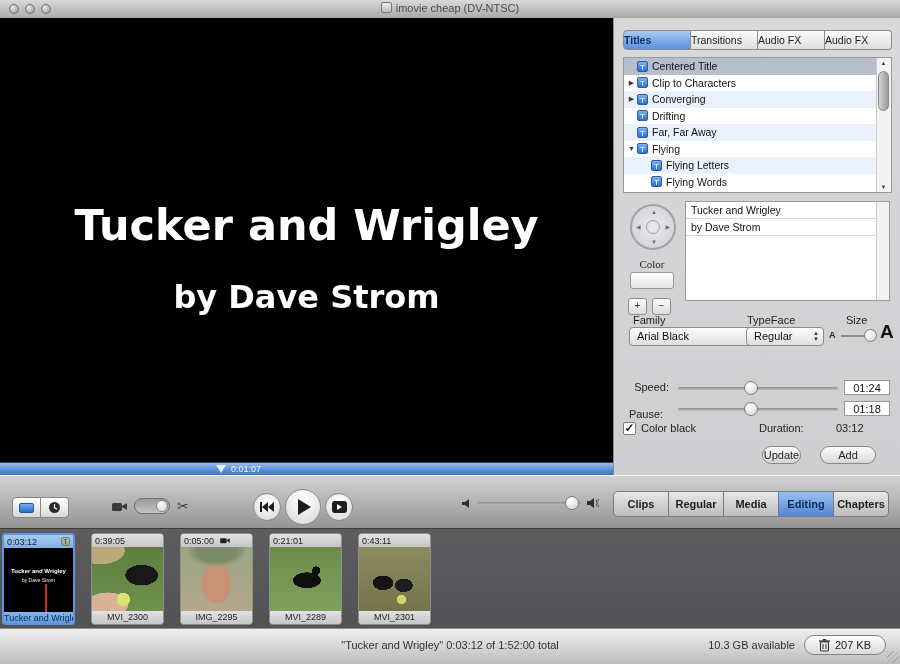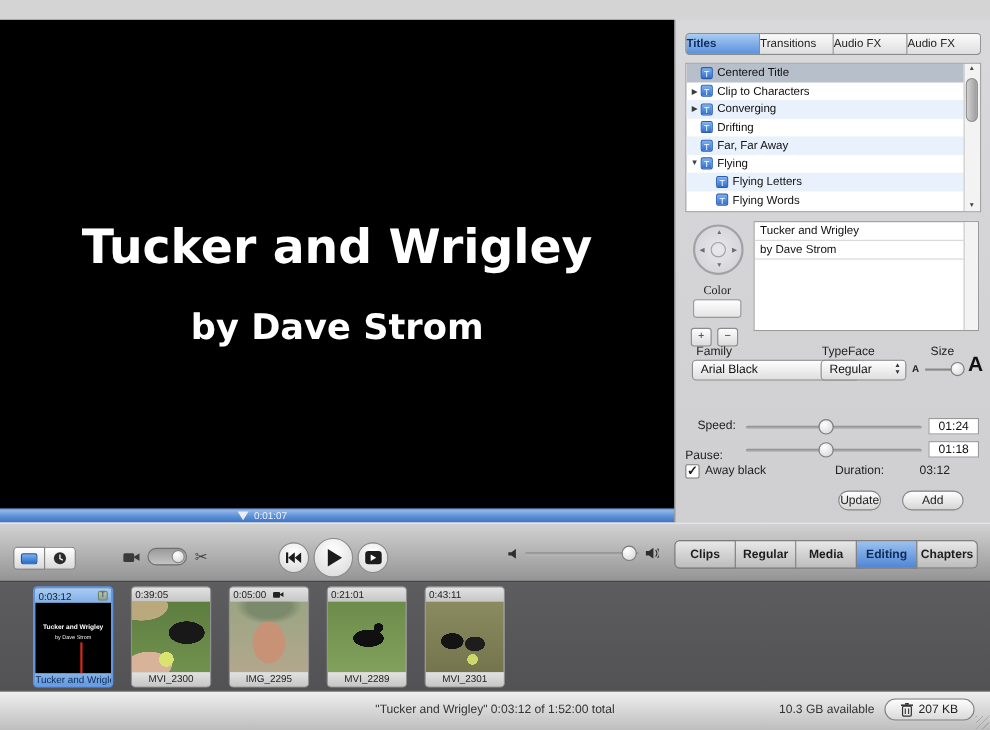--- a/index.html
+++ b/index.html
@@ -114,21 +114,21 @@
   #mode-tabs{position:absolute;left:613px;top:491px;width:276px;display:flex;}
   .mtab{flex:1;height:24px;line-height:24px;text-align:center;font-size:11px;font-weight:bold;color:#1d1d1d;
     background:linear-gradient(#e8e8e8,#bcbcbc);border:1px solid #7a7a7a;border-left:none;}
   .mtab:first-child{border-left:1px solid #7a7a7a;border-radius:5px 0 0 5px;}
   .mtab:last-child{border-radius:0 5px 5px 0;}
   .mtab.sel{background:linear-gradient(#9cc2ef,#4f86d4);color:#0c2b5a;}
   
   #timeline{position:absolute;left:0;top:528px;width:900px;height:100px;
     background:linear-gradient(#5d5d5f,#525254);border-top:1px solid #3c3c3c;}
   .clip{position:absolute;top:4px;width:73px;height:92px;border-radius:4px;overflow:hidden;
-    background:#c9c9c9;border:1px solid #8f8f8f;box-sizing:border-box;margin-left:28px;}
+    background:#c9c9c9;border:1px solid #8f8f8f;box-sizing:border-box;}
   .clip.sel{border:2px solid #5e94e0;}
   .chead{height:13px;background:linear-gradient(#e2e2e2,#c6c6c6);display:flex;align-items:center;
     font-size:9px;color:#222;padding:0 3px;gap:4px;}
   .clip.sel .chead{background:linear-gradient(#a9cbf2,#7fb0e8);}
   .thumb{height:64px;background:#888;position:relative;}
   .cname{height:13px;font-size:9px;color:#222;text-align:center;line-height:13px;
     background:linear-gradient(#e2e2e2,#c6c6c6);white-space:nowrap;overflow:hidden;}
   .clip.sel .cname{background:linear-gradient(#86b4ea,#5e94dc);color:#0d2a55;}
   .cticon{margin-left:auto;width:9px;height:9px;border-radius:2px;background:linear-gradient(#b9c9ae,#8fa585);
     border:1px solid #70806a;box-sizing:border-box;font-size:7px;line-height:8px;text-align:center;color:#334;}
@@ -166,20 +166,26 @@
     font-size:11px;color:#222;box-sizing:border-box;}
   .grip{position:absolute;right:1px;bottom:1px;width:12px;height:12px;
     background:repeating-linear-gradient(135deg,#aaa 0 1px,transparent 1px 4px);}
   svg{display:block;}
 </style>
 </head>
 <body>
 
 <div id="app">
 
+  <div id="titlebar">
+    <div class="tl" style="left:9px"></div>
+    <div class="tl" style="left:25px"></div>
+    <div class="tl" style="left:41px"></div>
+    <div id="win-title"><span id="doc-icon"></span><span>imovie cheap (DV-NTSC)</span></div>
+  </div>
 
   <div id="viewer">
     <div class="vt1">Tucker and Wrigley</div>
     <div class="vt2">by Dave Strom</div>
   </div>
 
   <div id="scrubber">
     <div id="playhead"></div>
     <div id="playhead-time">0:01:07</div>
   </div>
@@ -334,28 +340,28 @@
     <div id="size-track"></div>
     <div id="size-knob"></div>
     <div id="size-a-big">A</div>
 
     <div class="plabel" style="left:9px;top:363px;width:46px;text-align:right">Speed:</div>
     <div class="hslider" style="left:64px;top:369px;width:160px">
       <div class="hknob" style="left:66px"></div>
     </div>
     <div class="tfieldbox" style="left:230px;top:362px">01:24</div>
 
-    <div class="plabel" style="left:9px;top:390px;width:46px;text-align:left">Pause:</div>
+    <div class="plabel" style="left:9px;top:390px;width:46px;text-align:center">Pause:</div>
     <div class="hslider" style="left:64px;top:390px;width:160px">
       <div class="hknob" style="left:66px"></div>
     </div>
     <div class="tfieldbox" style="left:230px;top:383px">01:18</div>
 
     <div id="overblack-check"><span>✓</span></div>
-    <div class="plabel" style="left:27px;top:404px">Away black</div>
+    <div class="plabel" style="left:27px;top:404px">Color black</div>
     <div class="plabel" style="left:145px;top:404px">Duration:</div>
     <div class="plabel" style="left:222px;top:404px">03:12</div>
 
     <div class="aquabtn" style="left:148px;top:428px;width:39px">Update</div>
     <div class="aquabtn" style="left:206px;top:428px;width:56px">Add</div>
   </div>
 
   <div id="mode-tabs">
       <div class="mtab">Clips</div>
       <div class="mtab">Regular</div>

